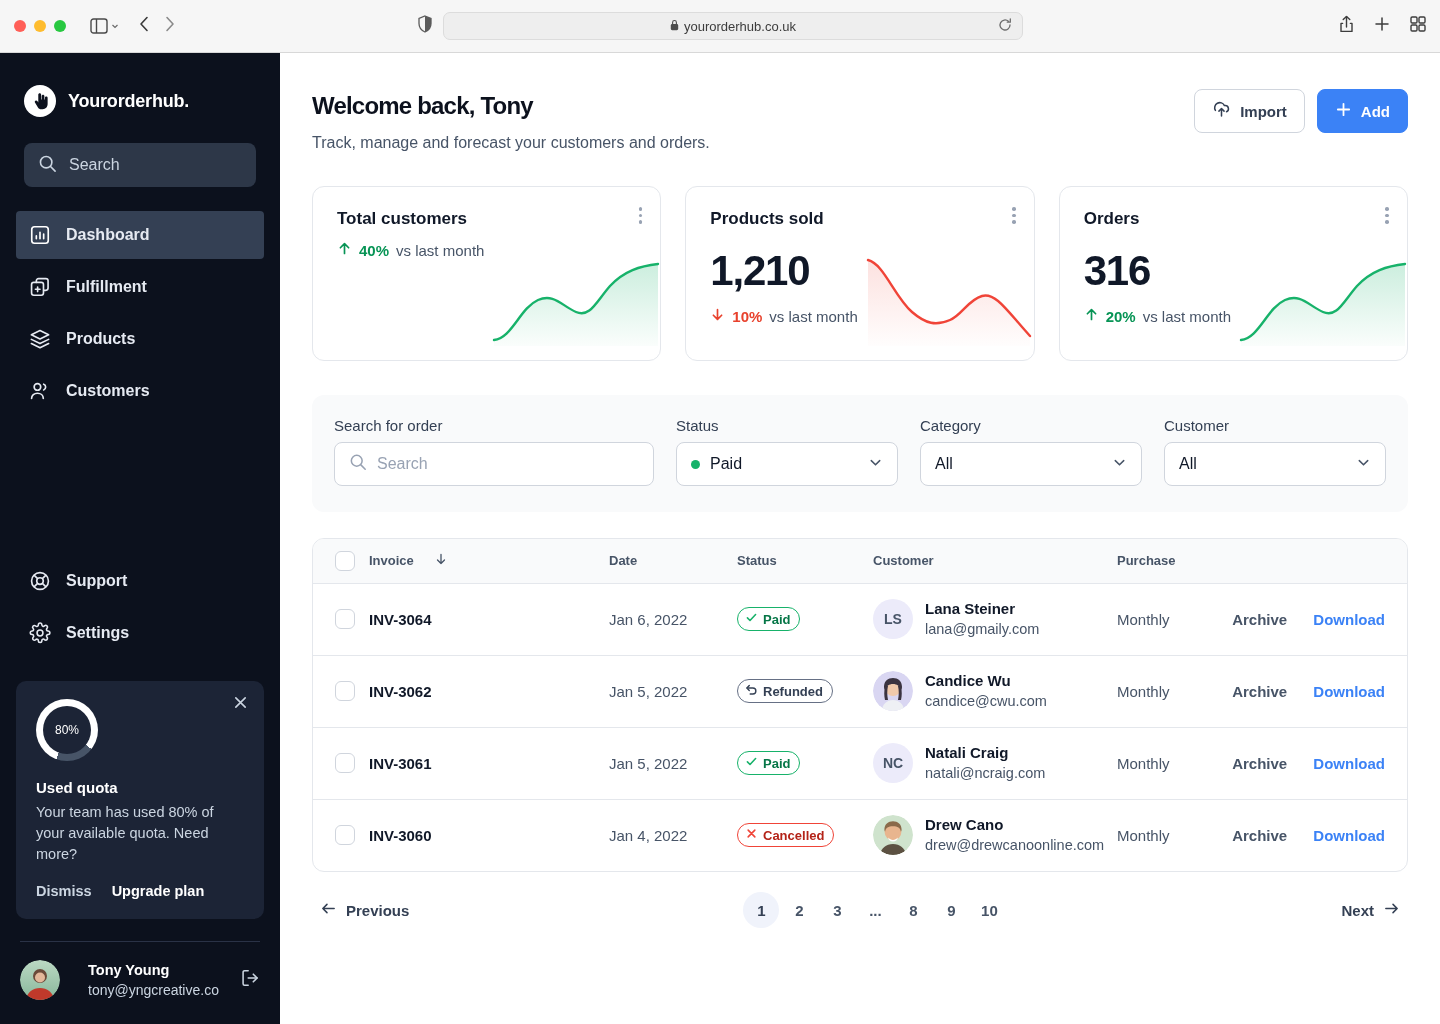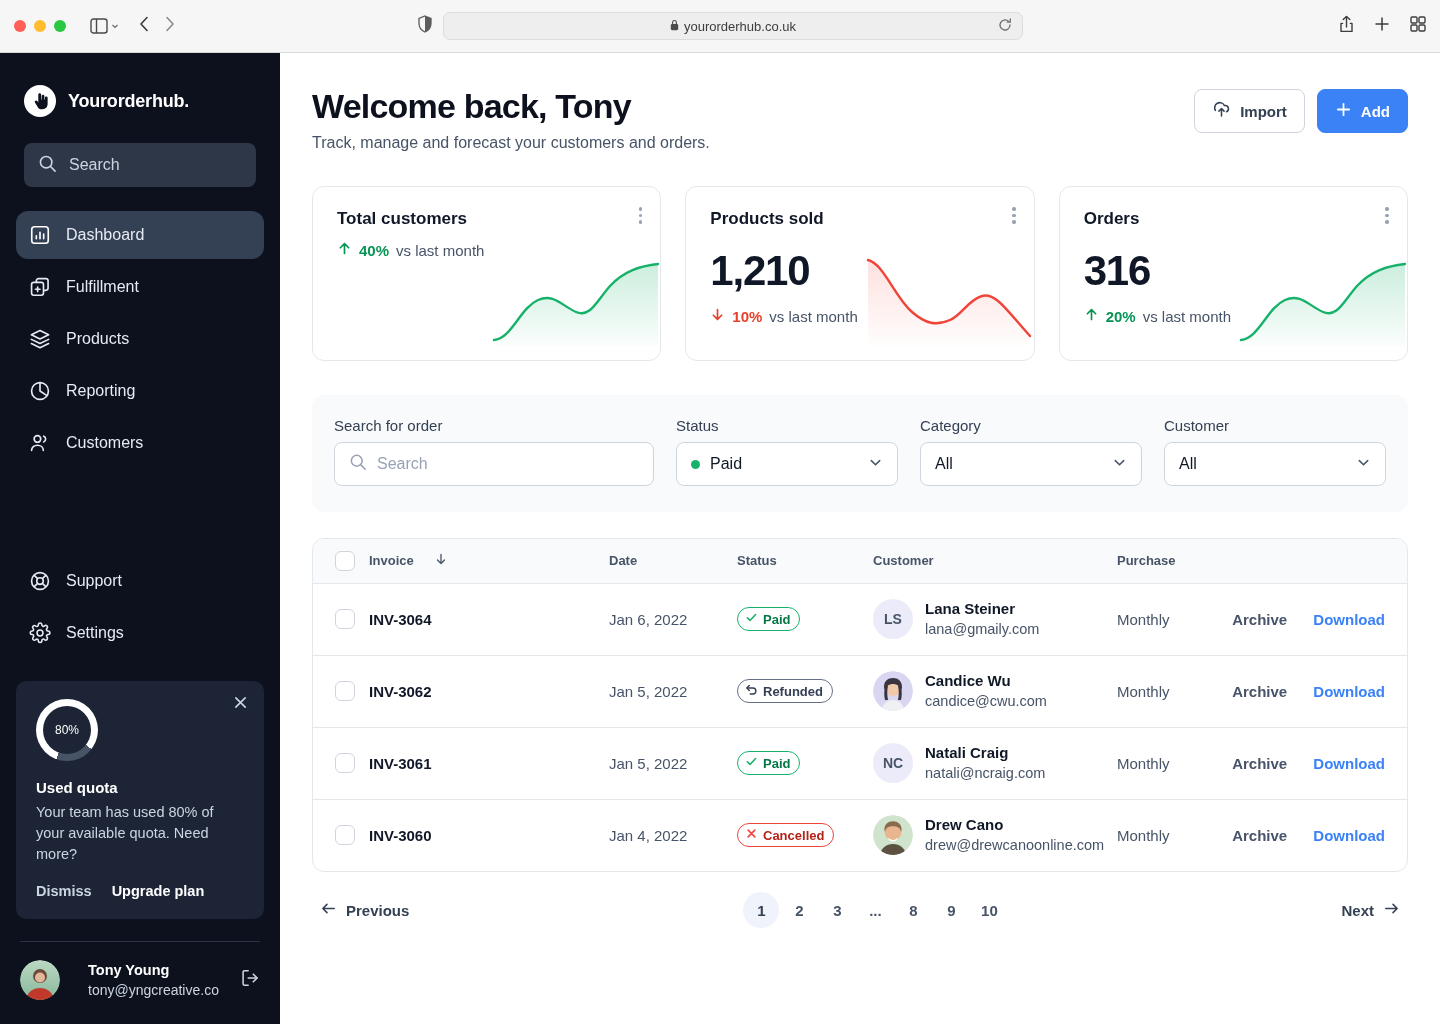--- a/index.html
+++ b/index.html
@@ -65,21 +65,21 @@
 
   .side-search {
     margin: 0 24px 24px 24px; height: 44px; border-radius: 8px;
     background: #2d3748; display: flex; align-items: center; gap: 12px;
     padding: 0 14px; color: #cbd5e1; font-size: 16px;
   }
 
   .nav { display: flex; flex-direction: column; gap: 4px; padding: 0 16px; }
   .nav-item {
     display: flex; align-items: center; gap: 14px; height: 48px;
-    padding: 0 12px; border-radius: 12px; color: #e6eaf2; font-size: 16px; font-weight: 400;
+    padding: 0 12px; border-radius: 4px; color: #e6eaf2; font-size: 16px; font-weight: 700;
   }
   .nav-item.active { background: #344054; }
   .nav-icon { width: 24px; height: 24px; flex: 0 0 24px; display: flex; align-items: center; justify-content: center; }
 
   .nav-bottom { margin-top: auto; padding: 0 16px 0 16px; display: flex; flex-direction: column; gap: 4px; }
 
   .quota-card {
     margin: 24px 16px 0 16px; background: #1c2436; border-radius: 10px;
     padding: 18px 20px 20px 20px; position: relative;
   }
@@ -110,21 +110,21 @@
     overflow: hidden; position: relative;
   }
   .profile-info { min-width: 0; }
   .profile-name { color: #fff; font-size: 14.5px; font-weight: 700; line-height: 20px; }
   .profile-mail { color: #cbd5e1; font-size: 14px; line-height: 20px; }
   .logout { margin-left: auto; color: #cbd5e1; }
 
   
   .main { flex: 1; background: #fff; padding: 32px 32px 0 32px; overflow: hidden; }
   .page-head { display: flex; align-items: flex-start; }
-  .page-title { font-size: 34px; font-weight: 700; letter-spacing: -0.8px; color: #0c111d; line-height: 42px; }
+  .page-title { font-size: 24px; font-weight: 700; letter-spacing: -0.8px; color: #0c111d; line-height: 42px; }
   .page-sub { font-size: 16px; color: #475467; margin-top: 7px; }
   .head-actions { margin-left: auto; display: flex; gap: 12px; align-items: center; padding-top: 4px; }
   .btn {
     height: 44px; border-radius: 8px; display: flex; align-items: center; gap: 9px;
     padding: 0 17px; font-size: 15px; font-weight: 600; cursor: pointer;
   }
   .btn-secondary { background: #fff; border: 1px solid #d0d5dd; color: #344054; }
   .btn-primary { background: #3b82f6; border: 1px solid #3b82f6; color: #fff; }
 
   
@@ -337,29 +337,20 @@
       </div>
       <div class="nav-item">
         <span class="nav-icon">
           <svg width="22" height="22" viewBox="0 0 24 24" fill="none" stroke="#e6eaf2" stroke-width="1.8" stroke-linecap="round" stroke-linejoin="round">
               <path d="M12 2.8L2.6 7.4 12 12l9.4-4.6L12 2.8z"></path>
               <path d="M2.6 12.4L12 17l9.4-4.6"></path>
               <path d="M2.6 16.9L12 21.5l9.4-4.6"></path>
             </svg>
         </span>
         <span>Products</span>
-      </div>
-      <div class="nav-item">
-        <span class="nav-icon">
-          <svg width="22" height="22" viewBox="0 0 24 24" fill="none" stroke="#e6eaf2" stroke-width="1.8" stroke-linecap="round" stroke-linejoin="round">
-              <circle cx="12" cy="12" r="9.2"></circle>
-              <path d="M12 12V2.8M12 12l7.6 5"></path>
-            </svg>
-        </span>
-        <span>Reporting</span>
       </div>
       <div class="nav-item">
         <span class="nav-icon">
           <svg width="22" height="22" viewBox="0 0 24 24" fill="none" stroke="#e6eaf2" stroke-width="1.8" stroke-linecap="round" stroke-linejoin="round">
               <circle cx="9.2" cy="7.6" r="3.6"></circle>
               <path d="M2.8 20.2c0-3.4 2.9-5.8 6.4-5.8s6.4 2.4 6.4 5.8"></path>
               <path d="M16 4.6a3.3 3.3 0 010 6.2"></path>
             </svg>
         </span>
         <span>Customers</span>

